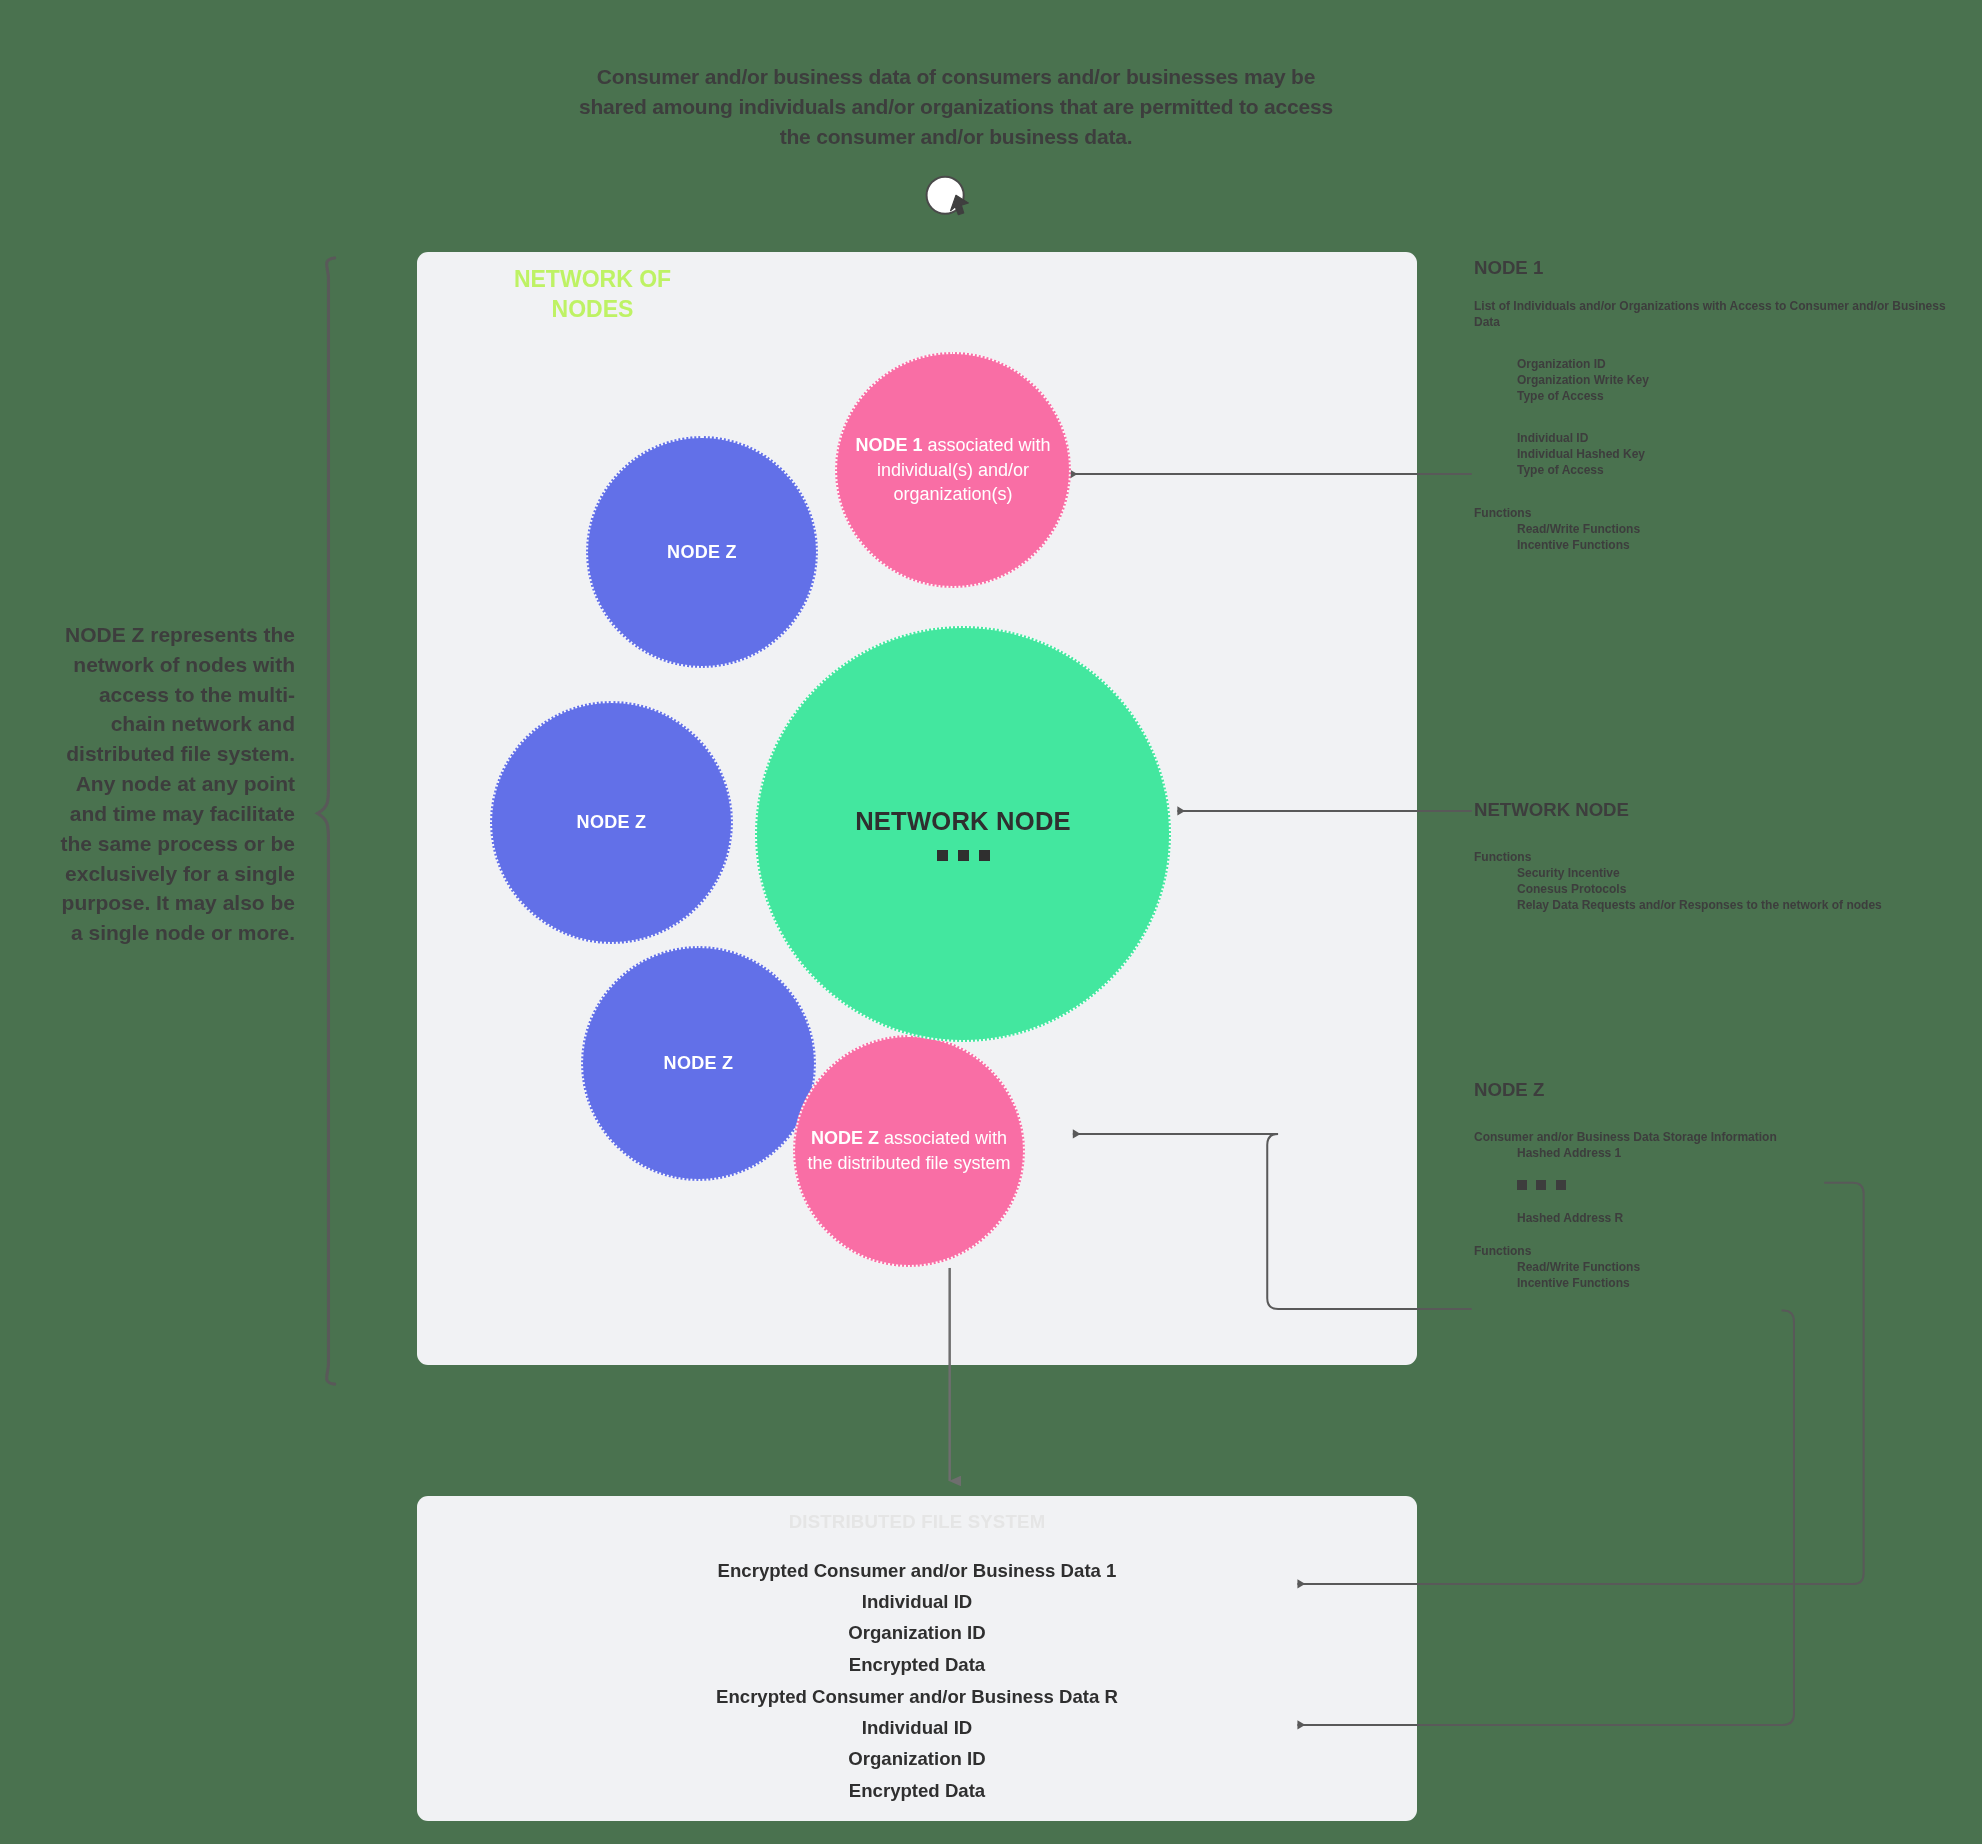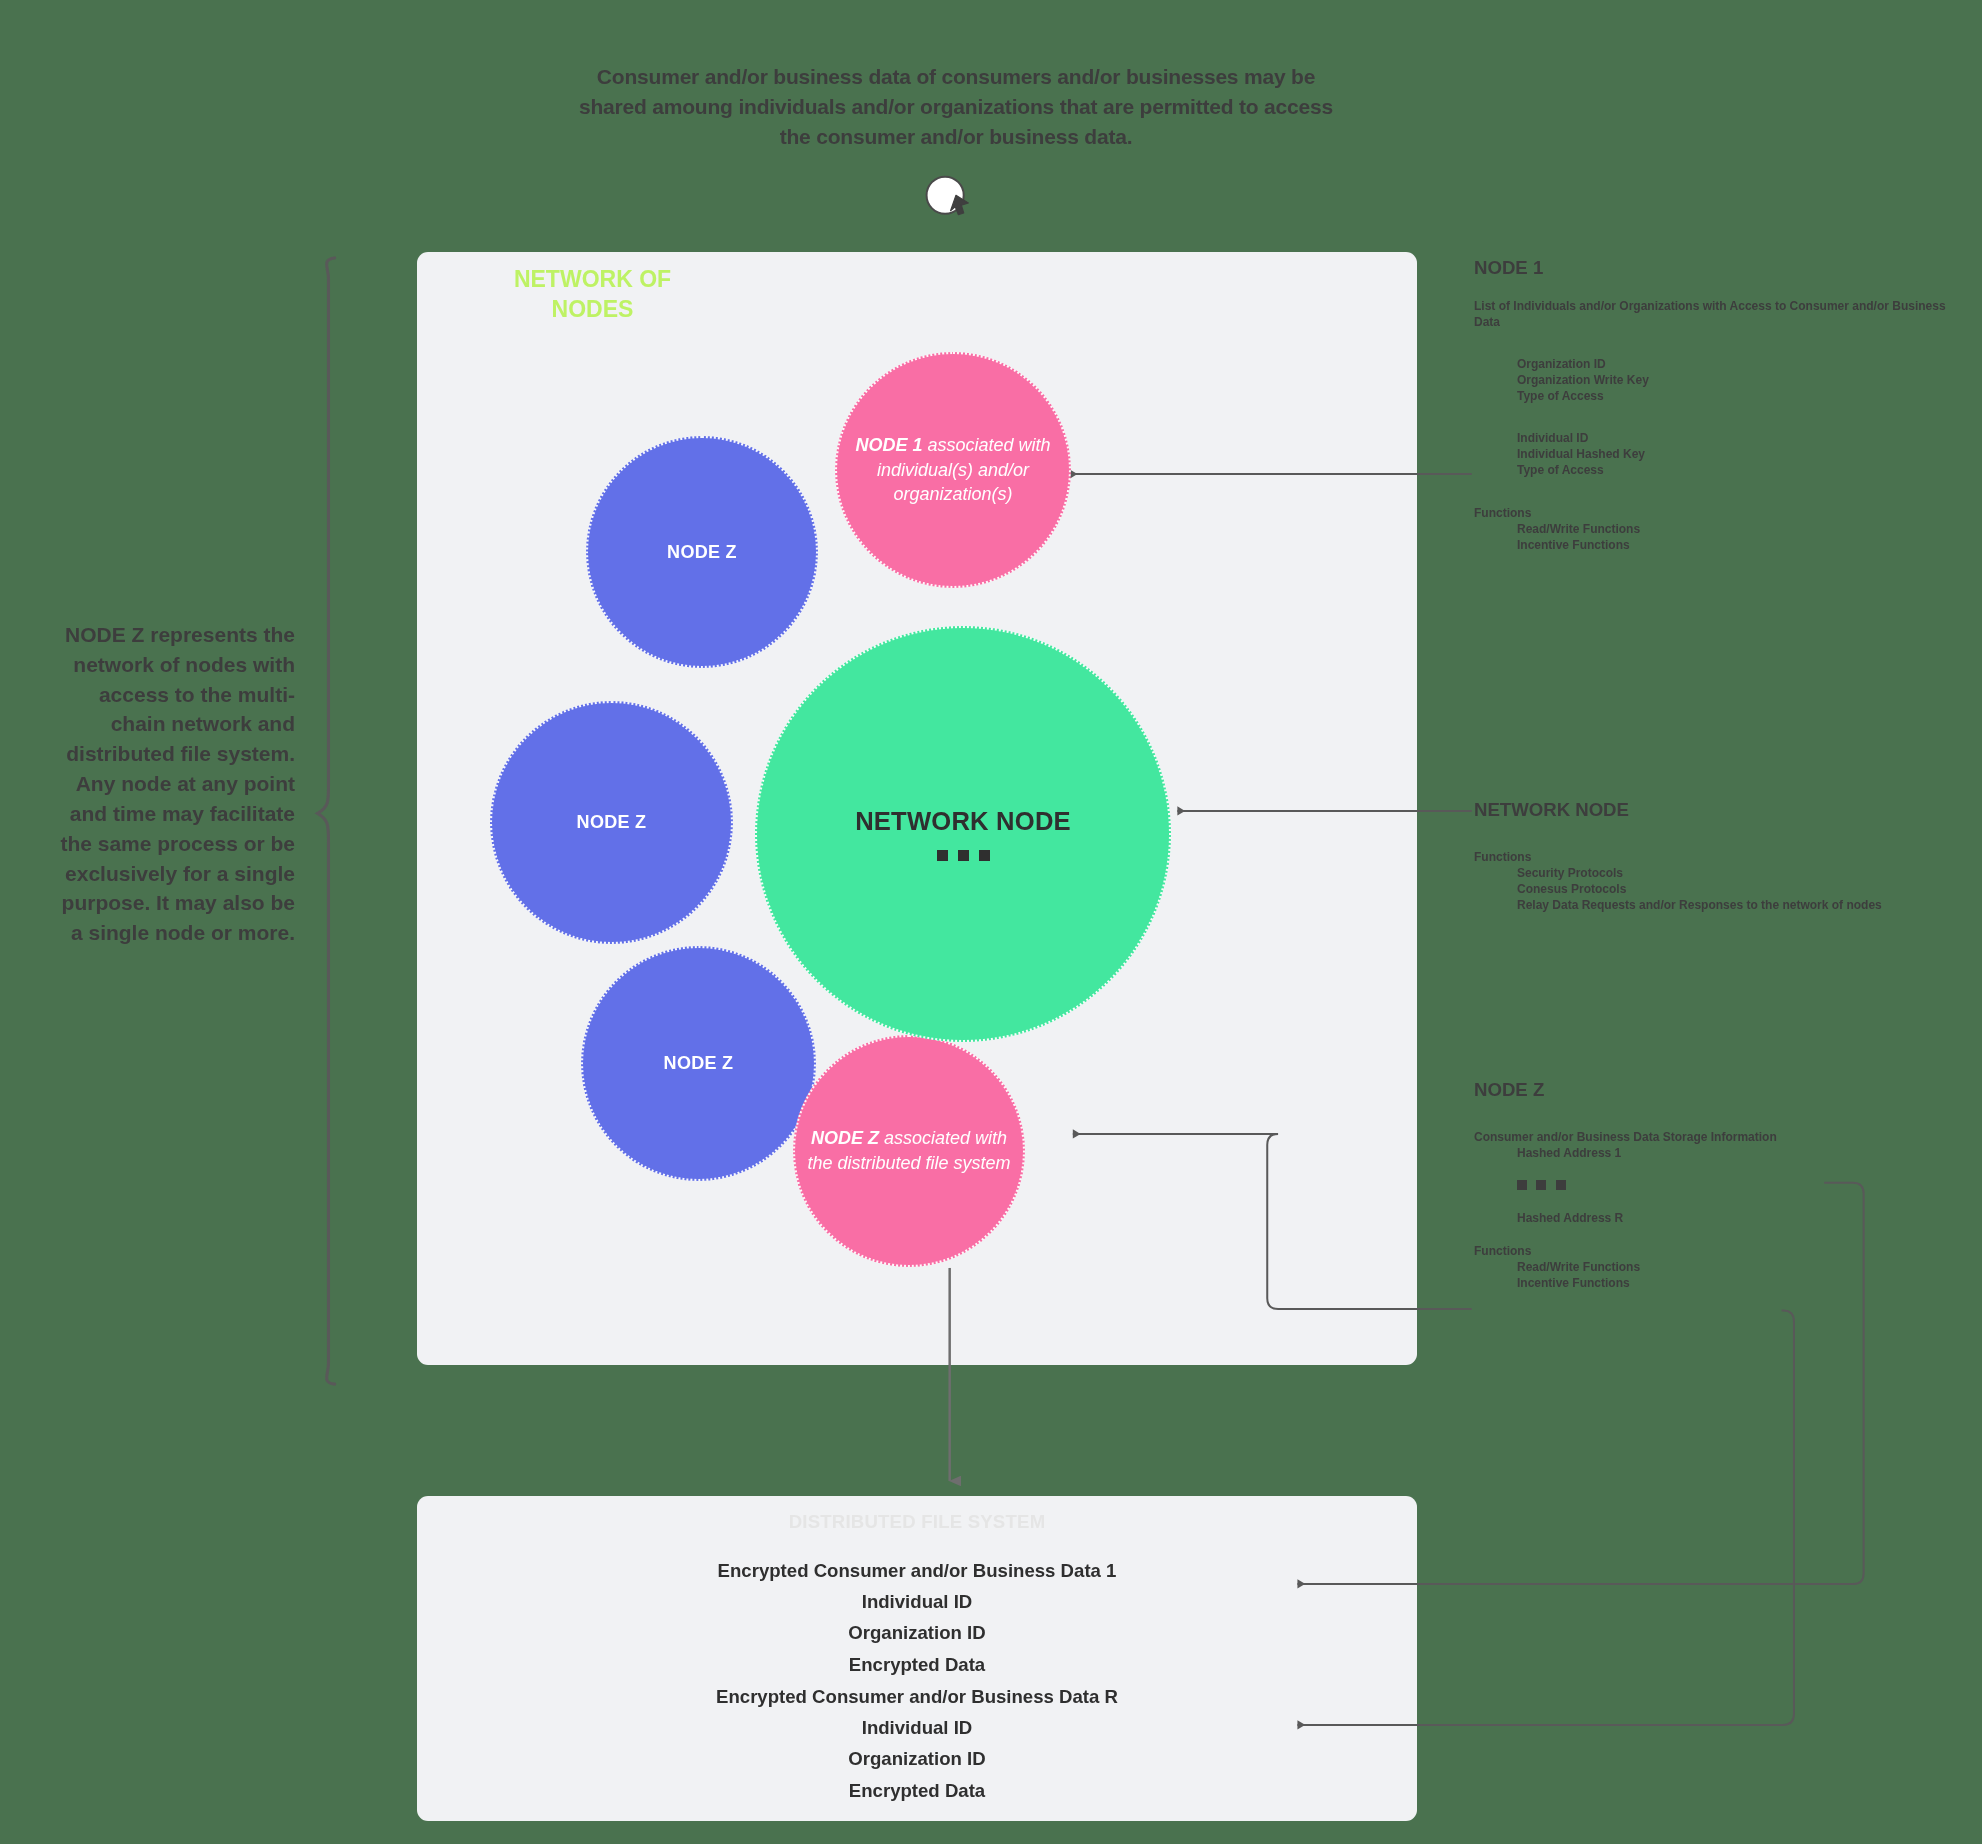--- a/index.html
+++ b/index.html
@@ -112,21 +112,20 @@
   #node-z-bot    { left: 581px;  top: 946px; width: 235px; height: 235px; }
   .node-z-label  { font-size: 18px; font-weight: bold; letter-spacing: 0.3px; }
 
   #node-1-circle { left: 835px; top: 352px;  width: 236px; height: 236px; }
   #node-z-dfs-circle { left: 793px; top: 1035px; width: 232px; height: 232px; }
   .pink-text {
     font-size: 18px;
     line-height: 1.38;
     padding: 0 12px;
     font-weight: normal;
-    font-style: italic;
   }
   .pink-text b { font-weight: bold; }
 
   #network-node-circle {
     left: 755px; top: 626px; width: 416px; height: 416px;
     flex-direction: column;
   }
   #network-node-label {
     font-size: 25.6px;
     font-weight: bold;
@@ -285,21 +284,21 @@
     <div class="gap-md"></div>
     <div class="ann-body">Functions</div>
     <div class="ann-body ann-indent">Read/Write Functions</div>
     <div class="ann-body ann-indent">Incentive Functions</div>
   </div>
 
   <div class="abs right-ann" id="ann-netnode">
     <div class="ann-head">NETWORK NODE</div>
     <div class="gap-md"></div>
     <div class="ann-body">Functions</div>
-    <div class="ann-body ann-indent">Security Protocols</div>
+    <div class="ann-body ann-indent">Security Incentive</div>
     <div class="ann-body ann-indent">Conesus Protocols</div>
     <div class="ann-body ann-indent">Relay Data Requests and/or Responses to the network of nodes</div>
   </div>
 
   <div class="abs right-ann" id="ann-nodez">
     <div class="ann-head">NODE Z</div>
     <div class="gap-md"></div>
     <div class="ann-body">Consumer and/or Business Data Storage Information</div>
     <div class="ann-body ann-indent">Hashed Address 1</div>
     <div class="ann-dots">

